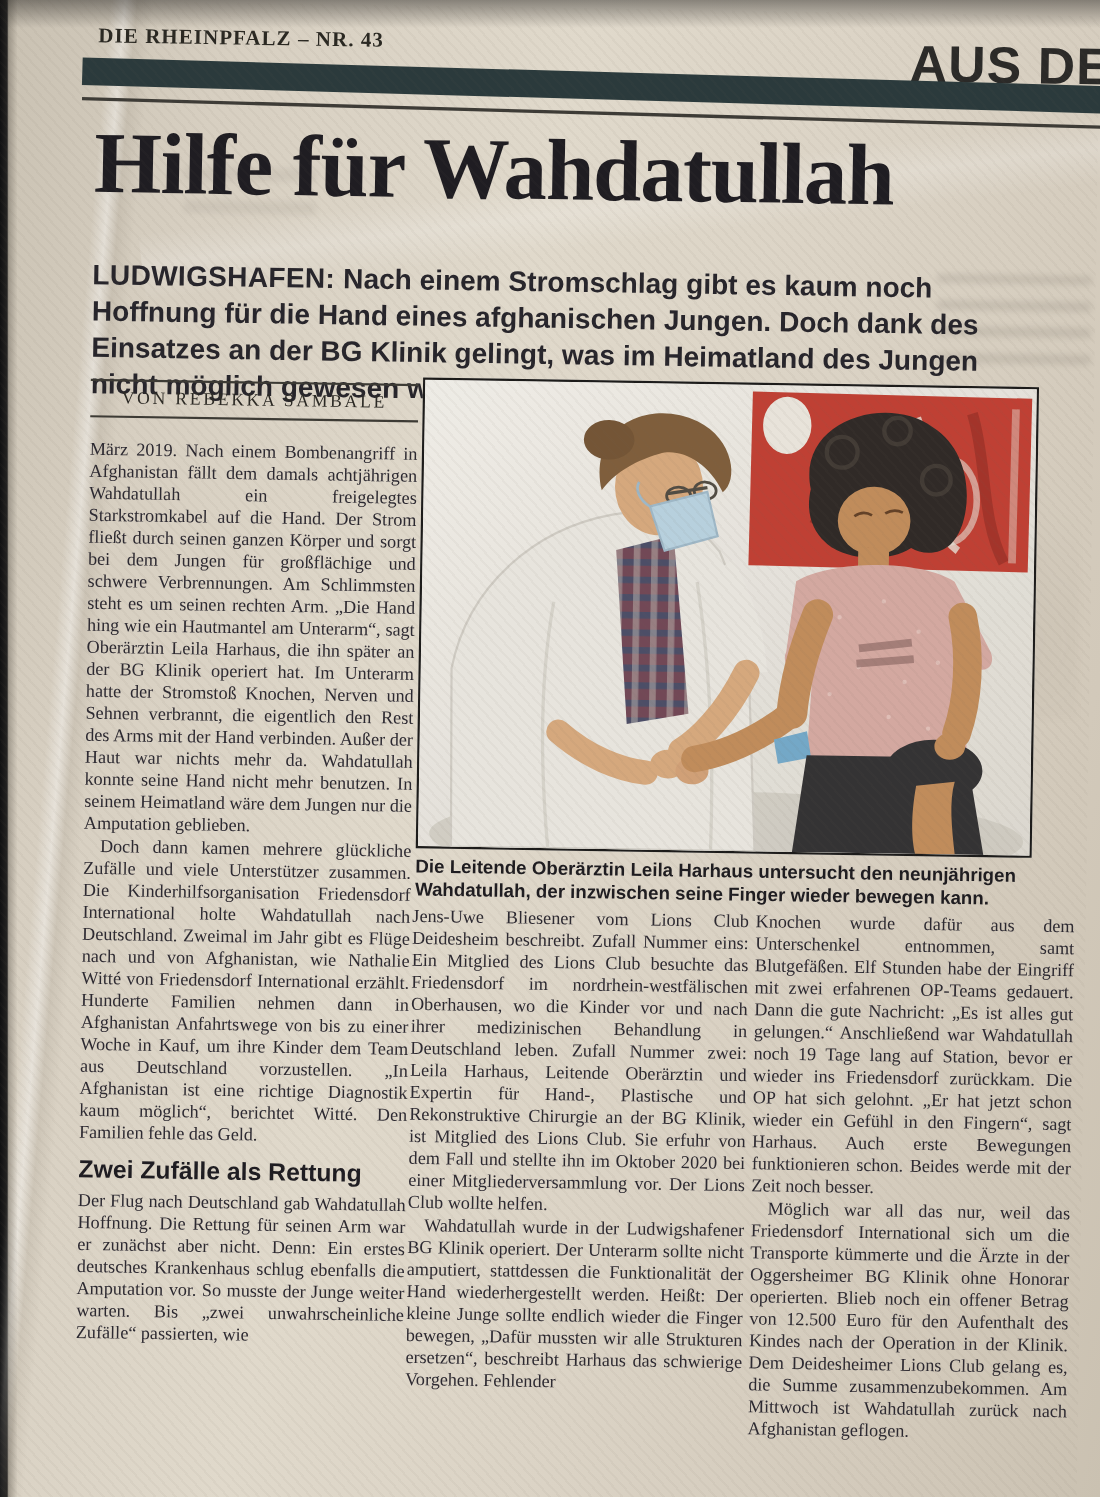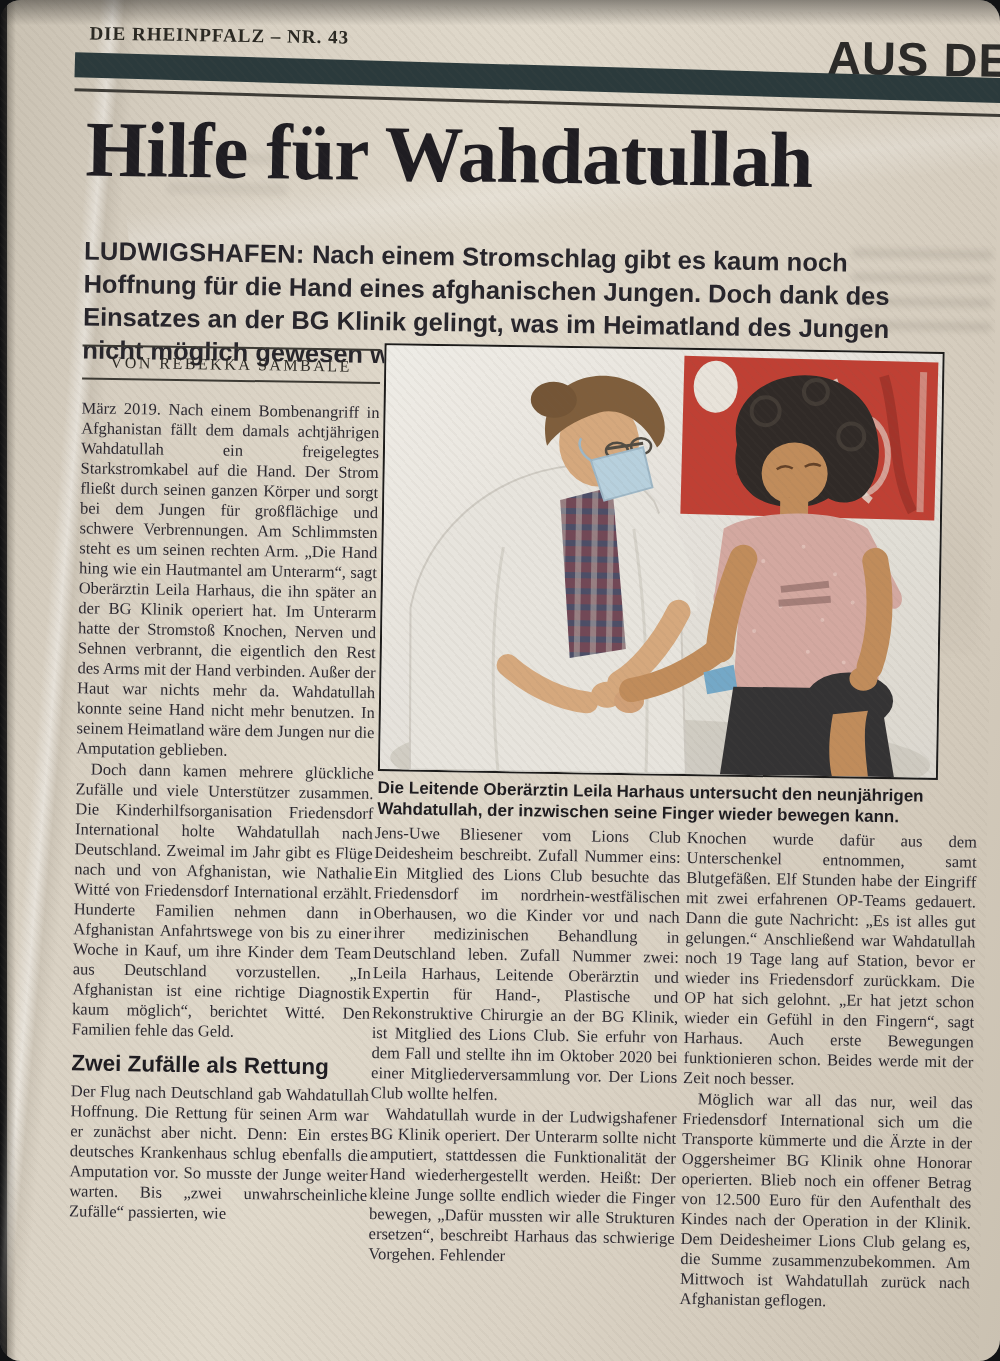--- a/index.html
+++ b/index.html
@@ -1,17 +1,17 @@
 <!DOCTYPE html>
 <html lang="de"><head>
 <meta charset="utf-8">
 <style>
   html,body{margin:0;padding:0;}
   body{background:#111214;font-family:"Liberation Serif",serif;}
-  .stage{position:relative;width:1000px;height:1361px;overflow:hidden;background:#141517;border-radius:21px;}
+  .stage{position:relative;width:1000px;height:1361px;overflow:hidden;background:#141517;}
   .paper{position:absolute;left:7px;top:0;right:0;bottom:0;
     background:linear-gradient(104deg,#c9c1b2 0%,#d7cfc1 16%,#e0d9cb 40%,#dbd3c5 62%,#d2c9ba 86%,#cac1b1 100%);}
   .top-shade{position:absolute;left:0;top:0;right:0;height:30px;
     background:linear-gradient(180deg,rgba(30,28,26,.45),rgba(30,28,26,0) 85%);}
   .left-edge{position:absolute;left:0;top:0;width:16px;height:100%;
     background:linear-gradient(90deg,rgba(15,15,16,.8),rgba(90,84,74,.35) 55%,rgba(90,84,74,0));}
   .crease-a{position:absolute;left:-60px;top:-20px;width:220px;height:1500px;transform:rotate(5deg);
     background:linear-gradient(90deg,transparent 44%,rgba(255,255,255,.38) 50%,rgba(120,110,95,.12) 55%,transparent 62%);}
   .crease-b{position:absolute;left:120px;top:-40px;width:900px;height:360px;transform:rotate(-7deg);
     background:linear-gradient(180deg,transparent 55%,rgba(255,255,255,.20) 63%,transparent 72%);}

